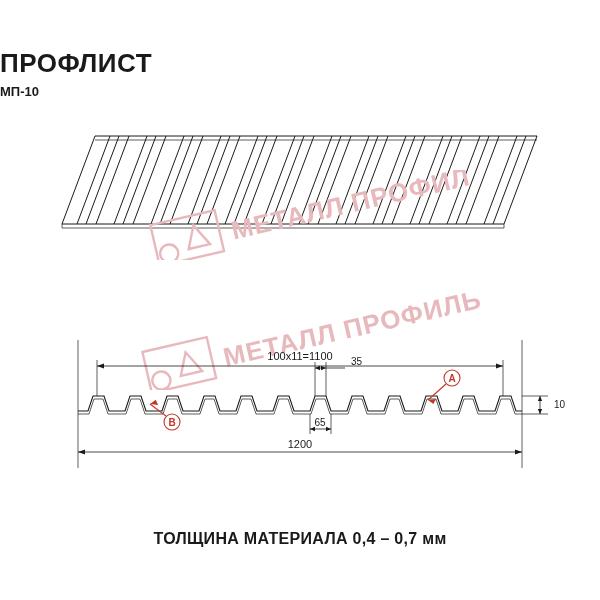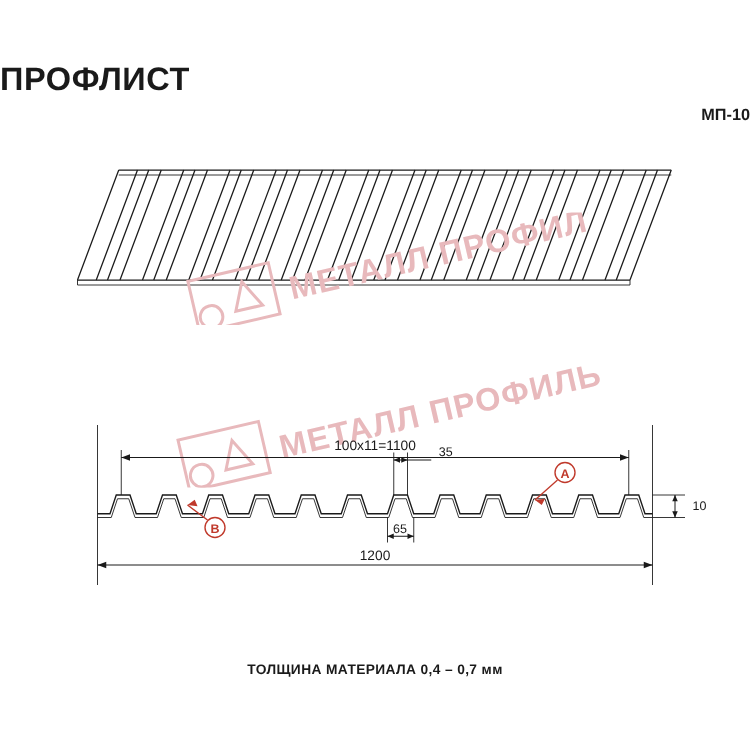--- a/index.html
+++ b/index.html
@@ -28,31 +28,31 @@
     text-align: left;
     font-size: 26px;
     font-weight: bold;
     letter-spacing: 0.5px;
   }
   .subtitle {
     position: absolute;
     top: 84px;
     left: 0;
     width: 600px;
-    text-align: right;
+    text-align: left;
     font-size: 13px;
     font-weight: bold;
   }
   .footnote {
     position: absolute;
     top: 530px;
     left: 0;
     width: 600px;
     text-align: center;
-    font-size: 11px;
+    font-size: 16px;
     font-weight: bold;
     letter-spacing: 0.3px;
   }
   svg {
     position: absolute;
     left: 0;
     top: 0;
   }
   .wm {
     position: absolute;

